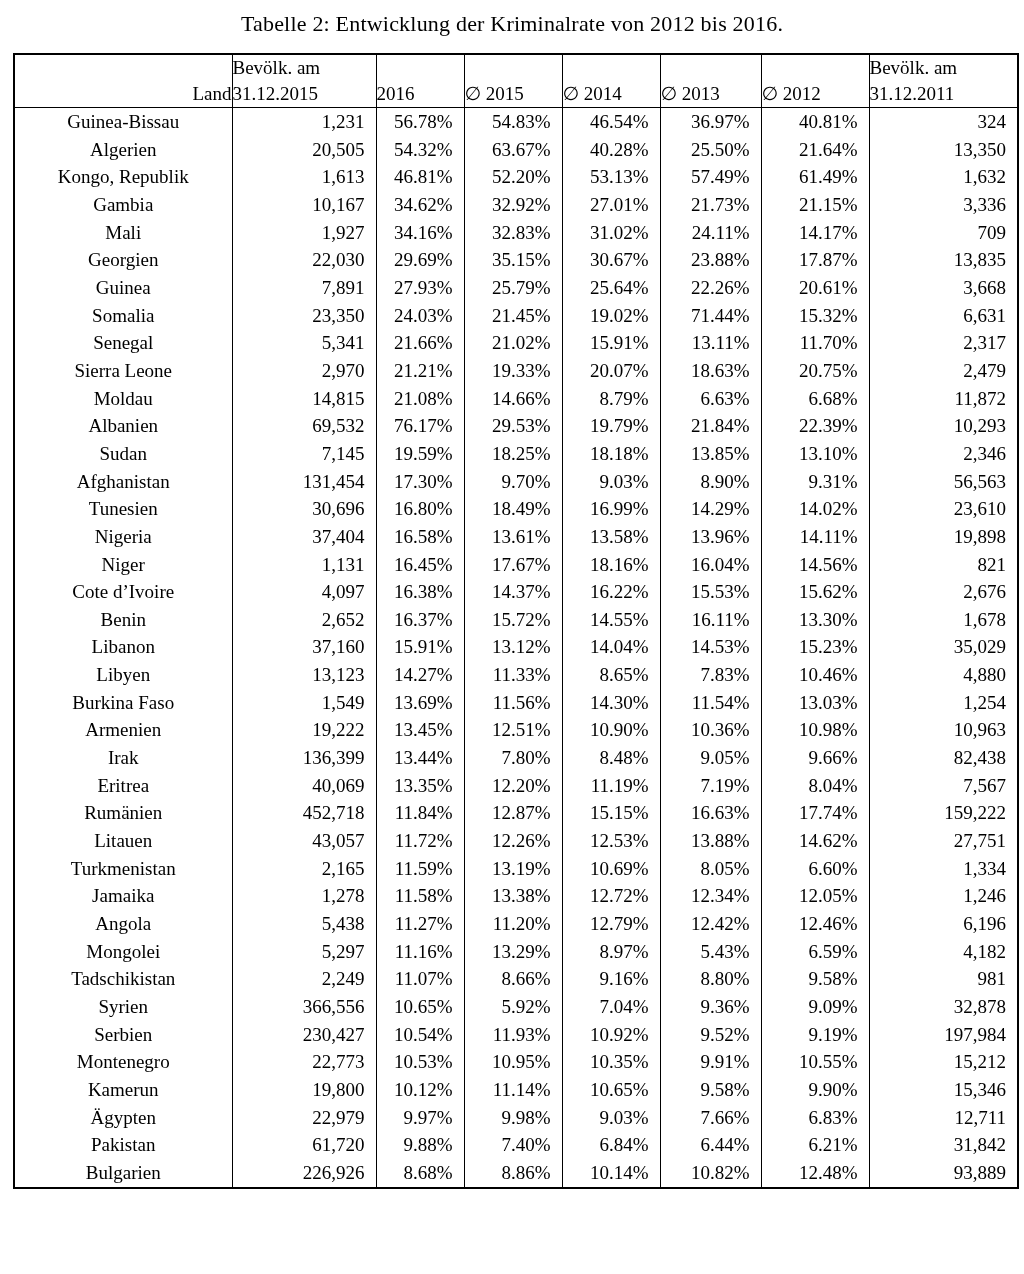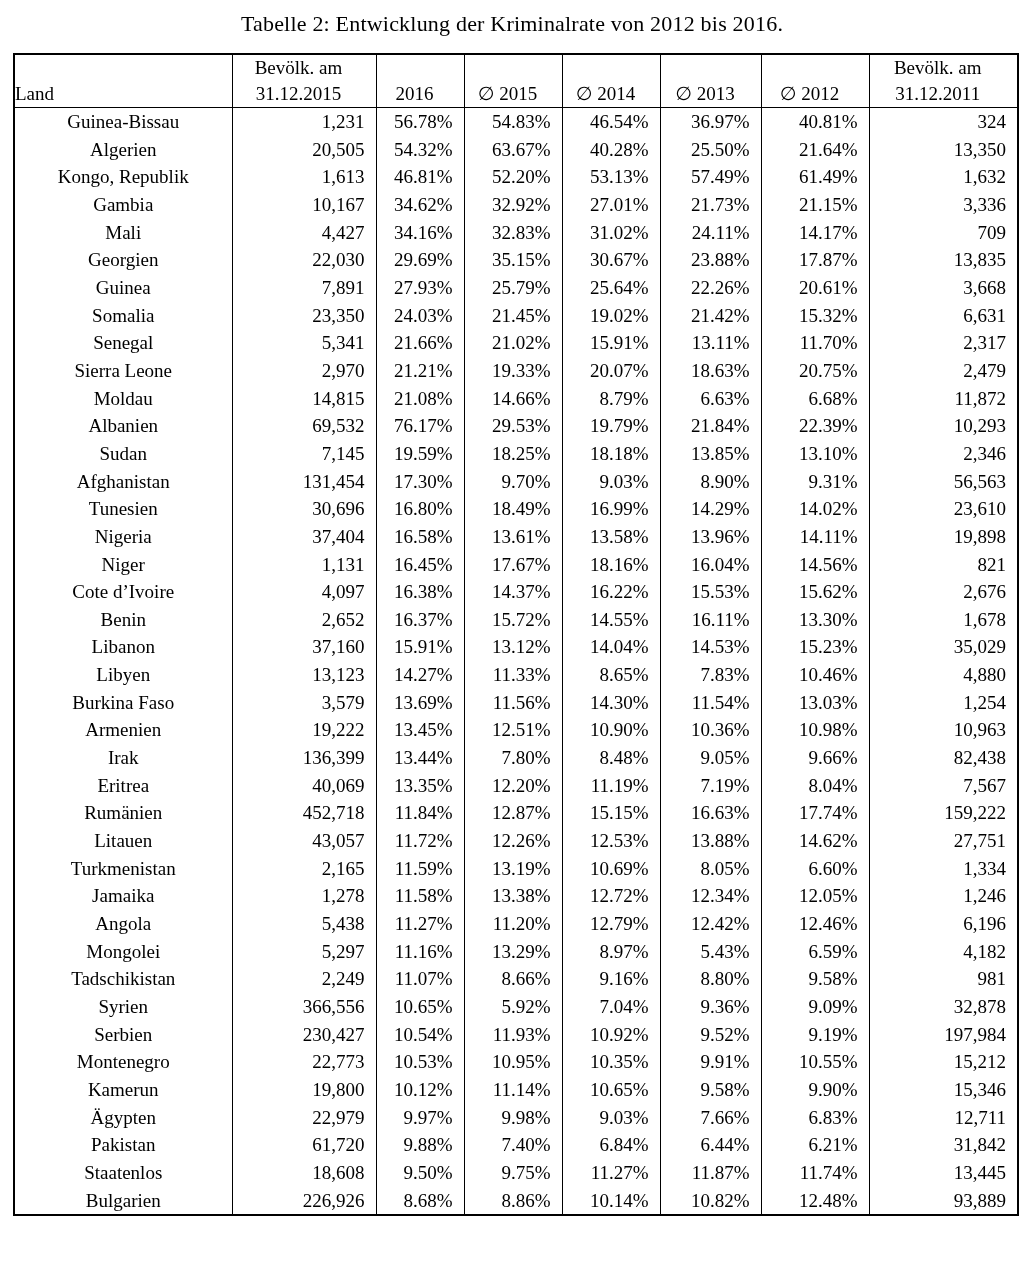--- a/index.html
+++ b/index.html
@@ -20,22 +20,22 @@
     font-size: 19px;
   }
   table.ktable { border: 2px solid #000; }
   .ktable th, .ktable td {
     border-left: 1.5px solid #000;
     padding: 0; font-weight: normal; overflow: hidden; white-space: nowrap;
   }
   .ktable th:first-child, .ktable td:first-child { border-left: none; }
   .ktable thead th { border-bottom: 1.5px solid #000; vertical-align: bottom; }
   .hline { height: 26px; line-height: 26px; }
-  .ktable thead th .hline.right { text-align: center; padding-right: 11px; }
-  .ktable thead th .hline.center { text-align: left; }
+  .ktable thead th .hline.right { text-align: left; padding-right: 11px; }
+  .ktable thead th .hline.center { text-align: right; }
   .ktable tbody td { height: 27.66px; line-height: 27.66px; }
   .c-land { text-align: center; }
   .c-num  { text-align: right; padding-right: 11px !important; }
 </style>
 </head>
 <body>
 
 <div class="page">
   <div class="caption">Tabelle 2: Entwicklung der Kriminalrate von 2012 bis 2016.</div>
 
@@ -122,21 +122,21 @@
           <td class="c-num">10,167</td>
           <td class="c-num">34.62%</td>
           <td class="c-num">32.92%</td>
           <td class="c-num">27.01%</td>
           <td class="c-num">21.73%</td>
           <td class="c-num">21.15%</td>
           <td class="c-num">3,336</td>
         </tr>
         <tr>
           <td class="c-land">Mali</td>
-          <td class="c-num">4,427</td>
+          <td class="c-num">1,927</td>
           <td class="c-num">34.16%</td>
           <td class="c-num">32.83%</td>
           <td class="c-num">31.02%</td>
           <td class="c-num">24.11%</td>
           <td class="c-num">14.17%</td>
           <td class="c-num">709</td>
         </tr>
         <tr>
           <td class="c-land">Georgien</td>
           <td class="c-num">22,030</td>
@@ -156,21 +156,21 @@
           <td class="c-num">22.26%</td>
           <td class="c-num">20.61%</td>
           <td class="c-num">3,668</td>
         </tr>
         <tr>
           <td class="c-land">Somalia</td>
           <td class="c-num">23,350</td>
           <td class="c-num">24.03%</td>
           <td class="c-num">21.45%</td>
           <td class="c-num">19.02%</td>
-          <td class="c-num">21.42%</td>
+          <td class="c-num">71.44%</td>
           <td class="c-num">15.32%</td>
           <td class="c-num">6,631</td>
         </tr>
         <tr>
           <td class="c-land">Senegal</td>
           <td class="c-num">5,341</td>
           <td class="c-num">21.66%</td>
           <td class="c-num">21.02%</td>
           <td class="c-num">15.91%</td>
           <td class="c-num">13.11%</td>
@@ -292,21 +292,21 @@
           <td class="c-num">13,123</td>
           <td class="c-num">14.27%</td>
           <td class="c-num">11.33%</td>
           <td class="c-num">8.65%</td>
           <td class="c-num">7.83%</td>
           <td class="c-num">10.46%</td>
           <td class="c-num">4,880</td>
         </tr>
         <tr>
           <td class="c-land">Burkina Faso</td>
-          <td class="c-num">3,579</td>
+          <td class="c-num">1,549</td>
           <td class="c-num">13.69%</td>
           <td class="c-num">11.56%</td>
           <td class="c-num">14.30%</td>
           <td class="c-num">11.54%</td>
           <td class="c-num">13.03%</td>
           <td class="c-num">1,254</td>
         </tr>
         <tr>
           <td class="c-land">Armenien</td>
           <td class="c-num">19,222</td>
@@ -461,30 +461,20 @@
           <td class="c-land">Pakistan</td>
           <td class="c-num">61,720</td>
           <td class="c-num">9.88%</td>
           <td class="c-num">7.40%</td>
           <td class="c-num">6.84%</td>
           <td class="c-num">6.44%</td>
           <td class="c-num">6.21%</td>
           <td class="c-num">31,842</td>
         </tr>
         <tr>
-          <td class="c-land">Staatenlos</td>
-          <td class="c-num">18,608</td>
-          <td class="c-num">9.50%</td>
-          <td class="c-num">9.75%</td>
-          <td class="c-num">11.27%</td>
-          <td class="c-num">11.87%</td>
-          <td class="c-num">11.74%</td>
-          <td class="c-num">13,445</td>
-        </tr>
-        <tr>
           <td class="c-land">Bulgarien</td>
           <td class="c-num">226,926</td>
           <td class="c-num">8.68%</td>
           <td class="c-num">8.86%</td>
           <td class="c-num">10.14%</td>
           <td class="c-num">10.82%</td>
           <td class="c-num">12.48%</td>
           <td class="c-num">93,889</td>
         </tr>
       </tbody>

